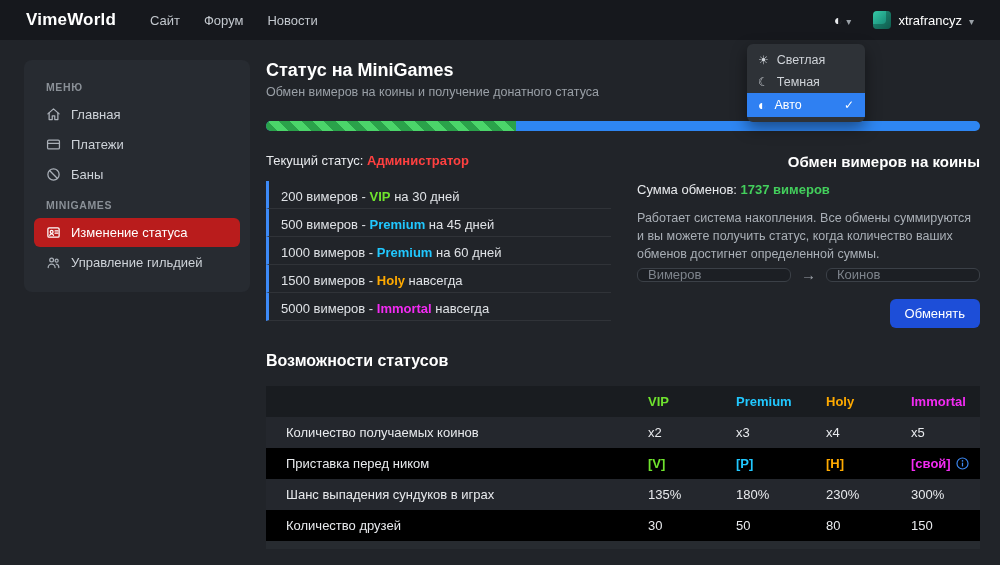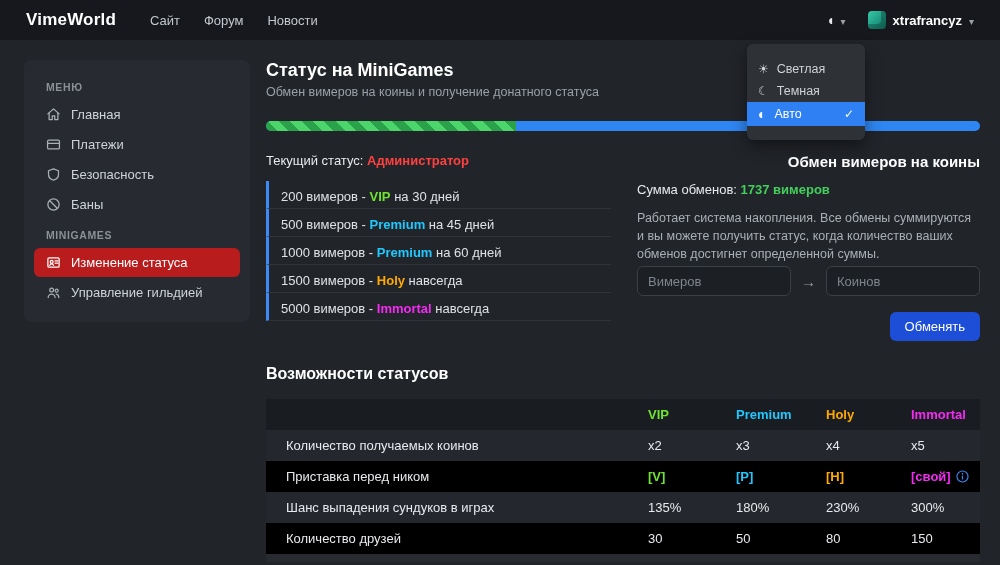--- a/index.html
+++ b/index.html
@@ -17,31 +17,31 @@
   .topnav { display:flex; gap:24px; margin-left:34px; }
   .topnav a { color:#c3c8ce; font-size:13px; text-decoration:none; cursor:pointer; }
   .top-right { margin-left:auto; display:flex; align-items:center; gap:22px; }
   .theme-toggle { display:flex; align-items:center; gap:4px; cursor:pointer; color:#e8eaed; }
   .icon-auto::before { content:"◐"; font-size:14px; }
   .icon-sun::before { content:"☀"; font-size:12px; }
   .icon-moon::before { content:"☾"; font-size:12px; }
   .icon-caret::before { content:"▾"; font-size:10px; color:#9aa0a7; }
   .icon-check::before { content:"✓"; font-size:12px; }
   .icon-arrow::before { content:"→"; font-size:15px; color:#9aa0a7; }
-  .userbox { display:flex; align-items:center; gap:7px; cursor:pointer;font-weight:bold; }
+  .userbox { display:flex; align-items:center; gap:7px; cursor:pointer; }
   .avatar {
     width:18px; height:18px; border-radius:4px;
     background:linear-gradient(135deg,#36c9a7 0%,#1f9b83 55%,#157a67 100%);
     box-shadow: inset -5px -5px 0 rgba(0,0,0,.25);
   }
   .username { font-size:13px; color:#fff; }
   
   .theme-menu {
     position:absolute; top:44px; right:135px; width:118px;
-    background:#2e3237; border-radius:6px; padding:14px 0;
+    background:#2e3237; border-radius:6px; padding:5px 0;
     box-shadow:0 6px 16px rgba(0,0,0,.45); z-index:20; overflow:hidden;
   }
   .theme-item {
     display:flex; align-items:center; gap:8px; padding:4px 11px;
     font-size:12.5px; color:#cfd3d8; cursor:pointer;
   }
   .theme-item.selected { background:#2f80f2; color:#fff; }
   .theme-item .spacer { margin-left:auto; }
   
   .layout { display:flex; align-items:flex-start; padding:20px 20px 0 24px; gap:16px; }
@@ -80,21 +80,21 @@
     border-left:3px solid #3d8af7; padding:8px 0 4px 12px;
     border-bottom:1px solid rgba(255,255,255,.07); font-size:13px; color:#dfe2e6;
   }
   .tier b { font-weight:bold; }
   .ex-title { font-size:15px; font-weight:bold; color:#fff; margin-bottom:12px;text-align:right; }
   .ex-sum { font-size:13px; margin-bottom:12px; }
   .ex-sum b { font-weight:bold; }
   .ex-desc { font-size:12.5px; color:#a9afb6; line-height:1.45; margin-bottom:3px; }
   .ex-row { display:flex; align-items:center; gap:10px; margin-bottom:16px; }
   .ex-input {
-    flex:1; min-width:0; height:30px; background:#1c1f24; border:1px solid #3b4047;
+    flex:1; min-width:0; height:14px; background:#1c1f24; border:1px solid #3b4047;
     border-radius:6px; padding:0 10px; color:#e8eaed; font-size:13px;
     font-family:"Liberation Sans", sans-serif;
   }
   .ex-input::placeholder { color:#7e848c; }
   .ex-btn-row { text-align:right; }
   .ex-btn {
     background:#1d4ed8; color:#fff; border:none; border-radius:6px;
     padding:7px 15px; font-size:13px; cursor:pointer;
     font-family:"Liberation Sans", sans-serif;
   }
@@ -165,26 +165,20 @@
       <span>Главная</span>
     </div>
     <div class="side-item">
       <svg viewBox="0 0 24 24" fill="none" stroke-width="2" stroke-linecap="round">
           <rect x="2.5" y="5" width="19" height="14" rx="2"></rect>
           <path d="M2.5 10h19"></path>
         </svg>
       <span>Платежи</span>
     </div>
     <div class="side-item">
-      <svg viewBox="0 0 24 24" fill="none" stroke-width="2" stroke-linejoin="round">
-          <path d="M12 3l8 3v5.5c0 4.8-3.4 8.2-8 9.5-4.6-1.3-8-4.7-8-9.5V6z"></path>
-        </svg>
-      <span>Безопасность</span>
-    </div>
-    <div class="side-item">
       <svg viewBox="0 0 24 24" fill="none" stroke-width="2">
           <circle cx="12" cy="12" r="9"></circle>
           <path d="M5.7 5.7l12.6 12.6"></path>
         </svg>
       <span>Баны</span>
     </div>
 
     <div class="side-title">MINIGAMES</div>
 
     <div class="side-item active">

